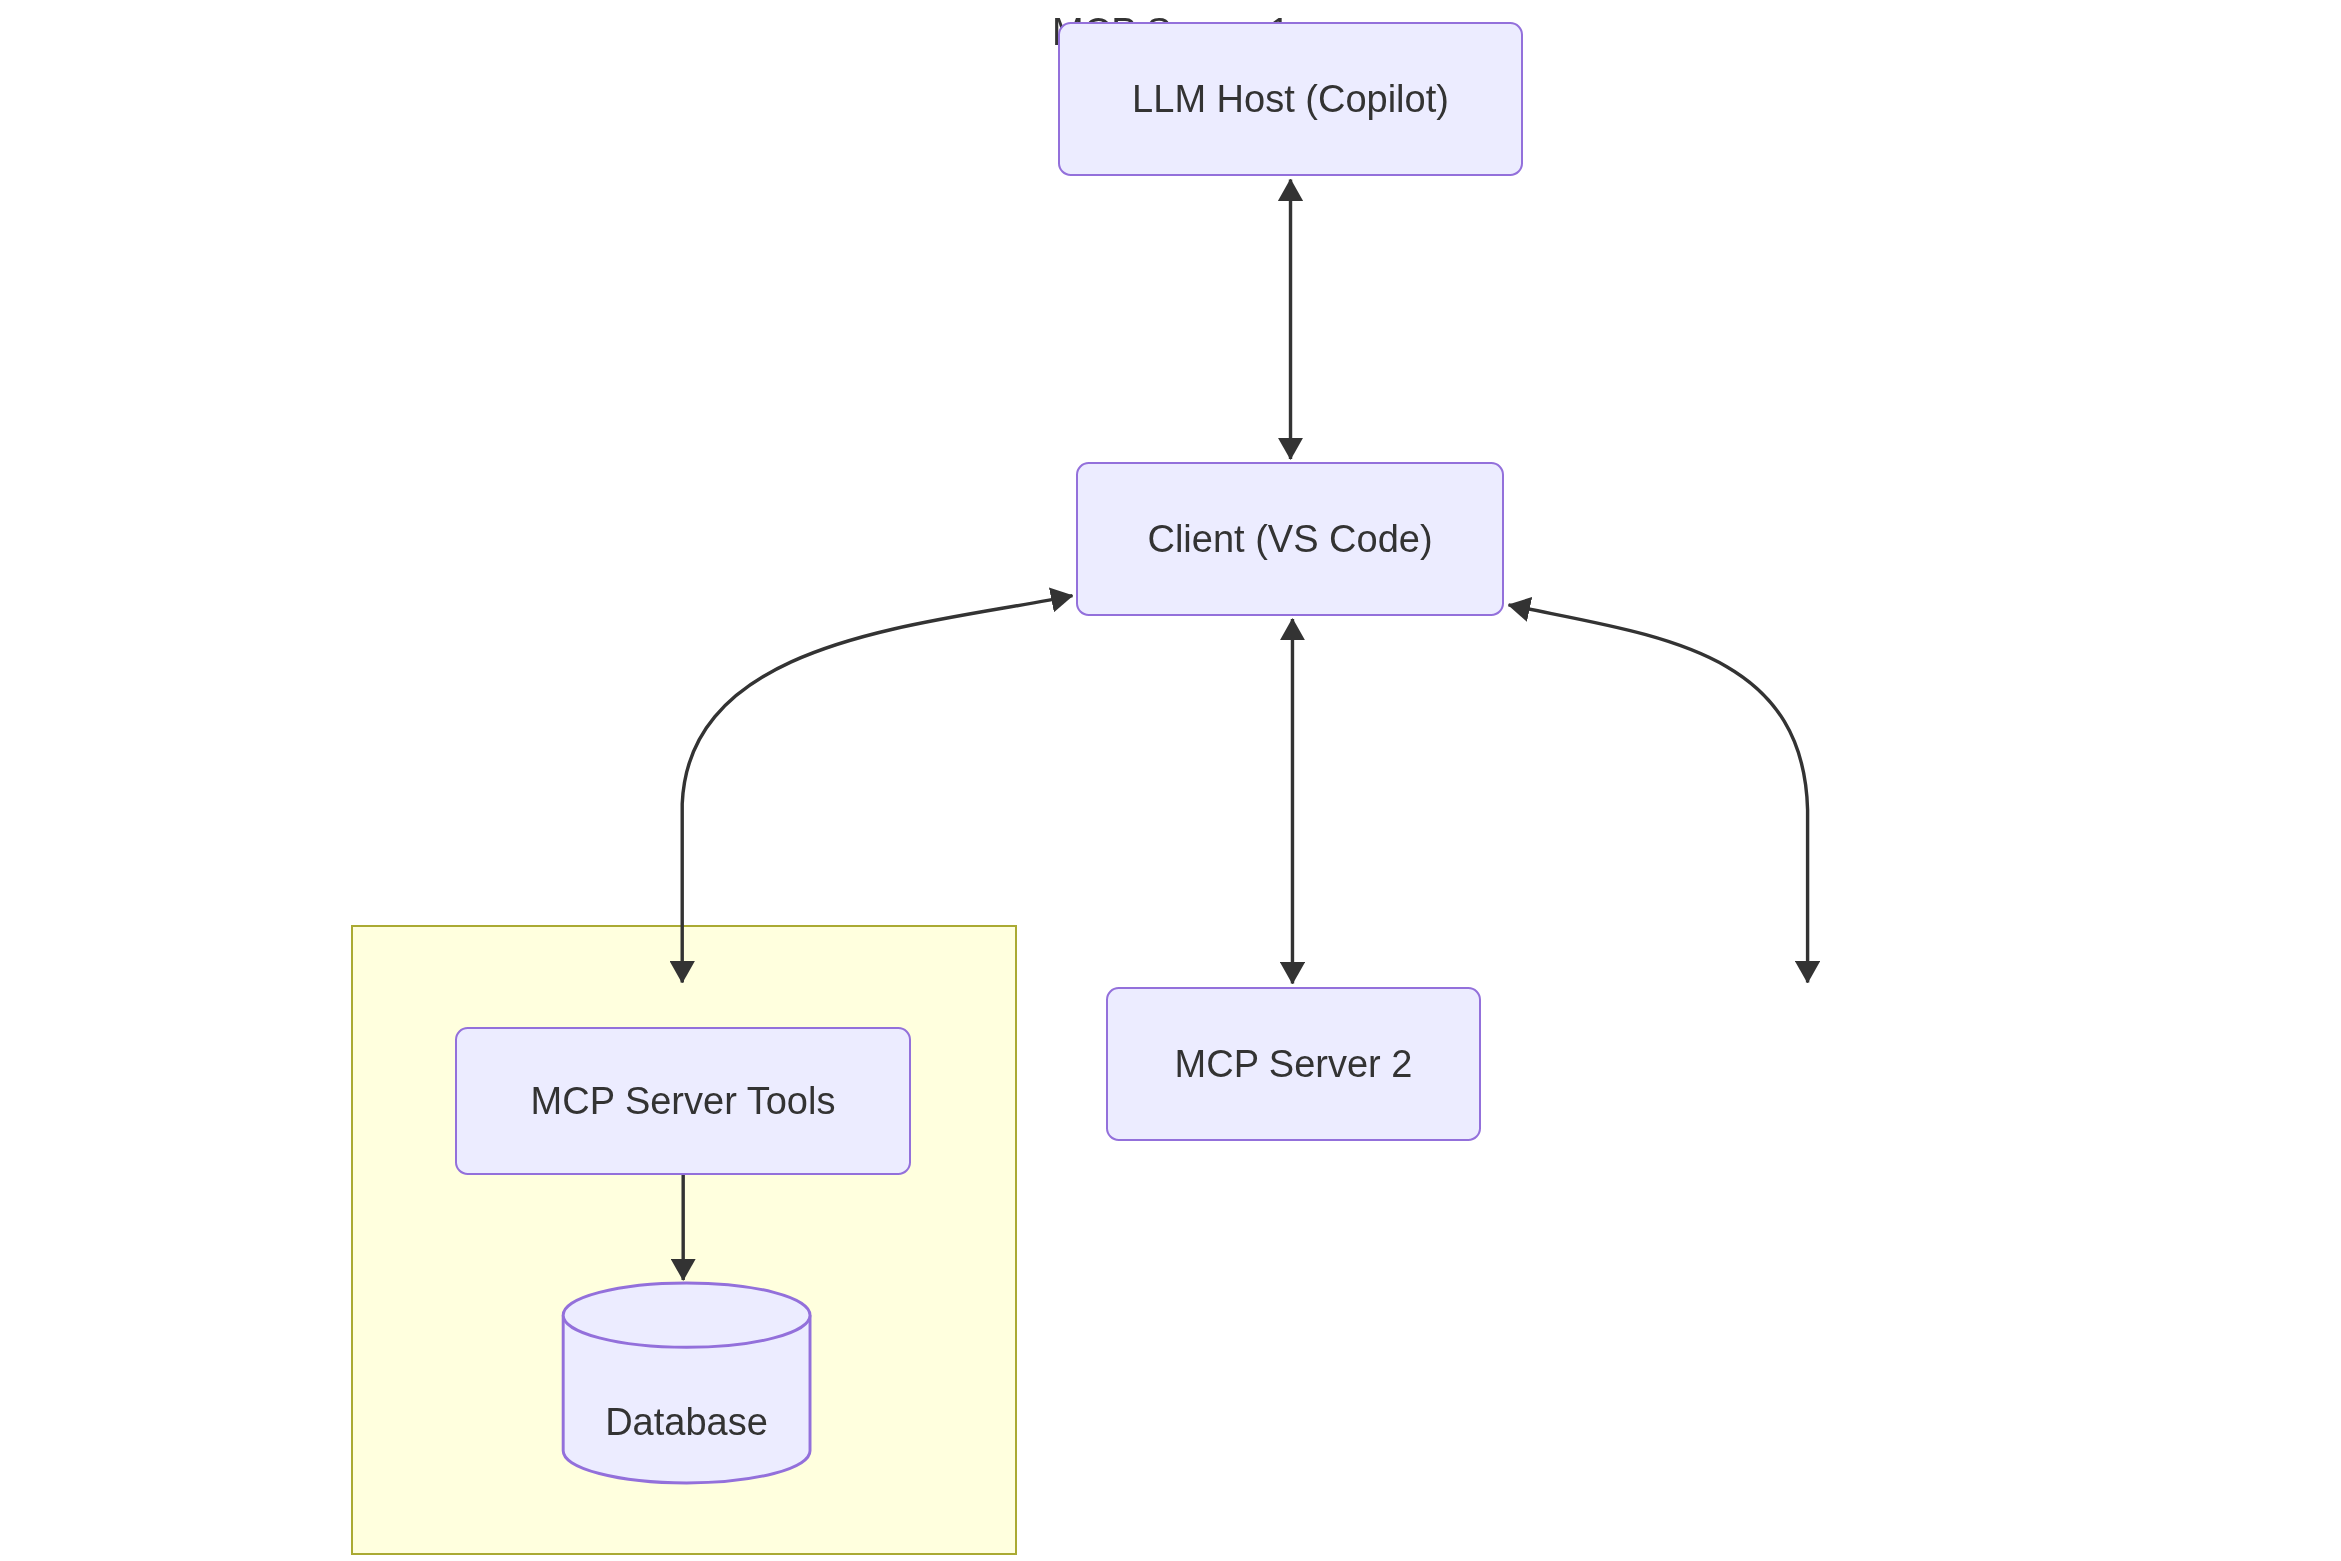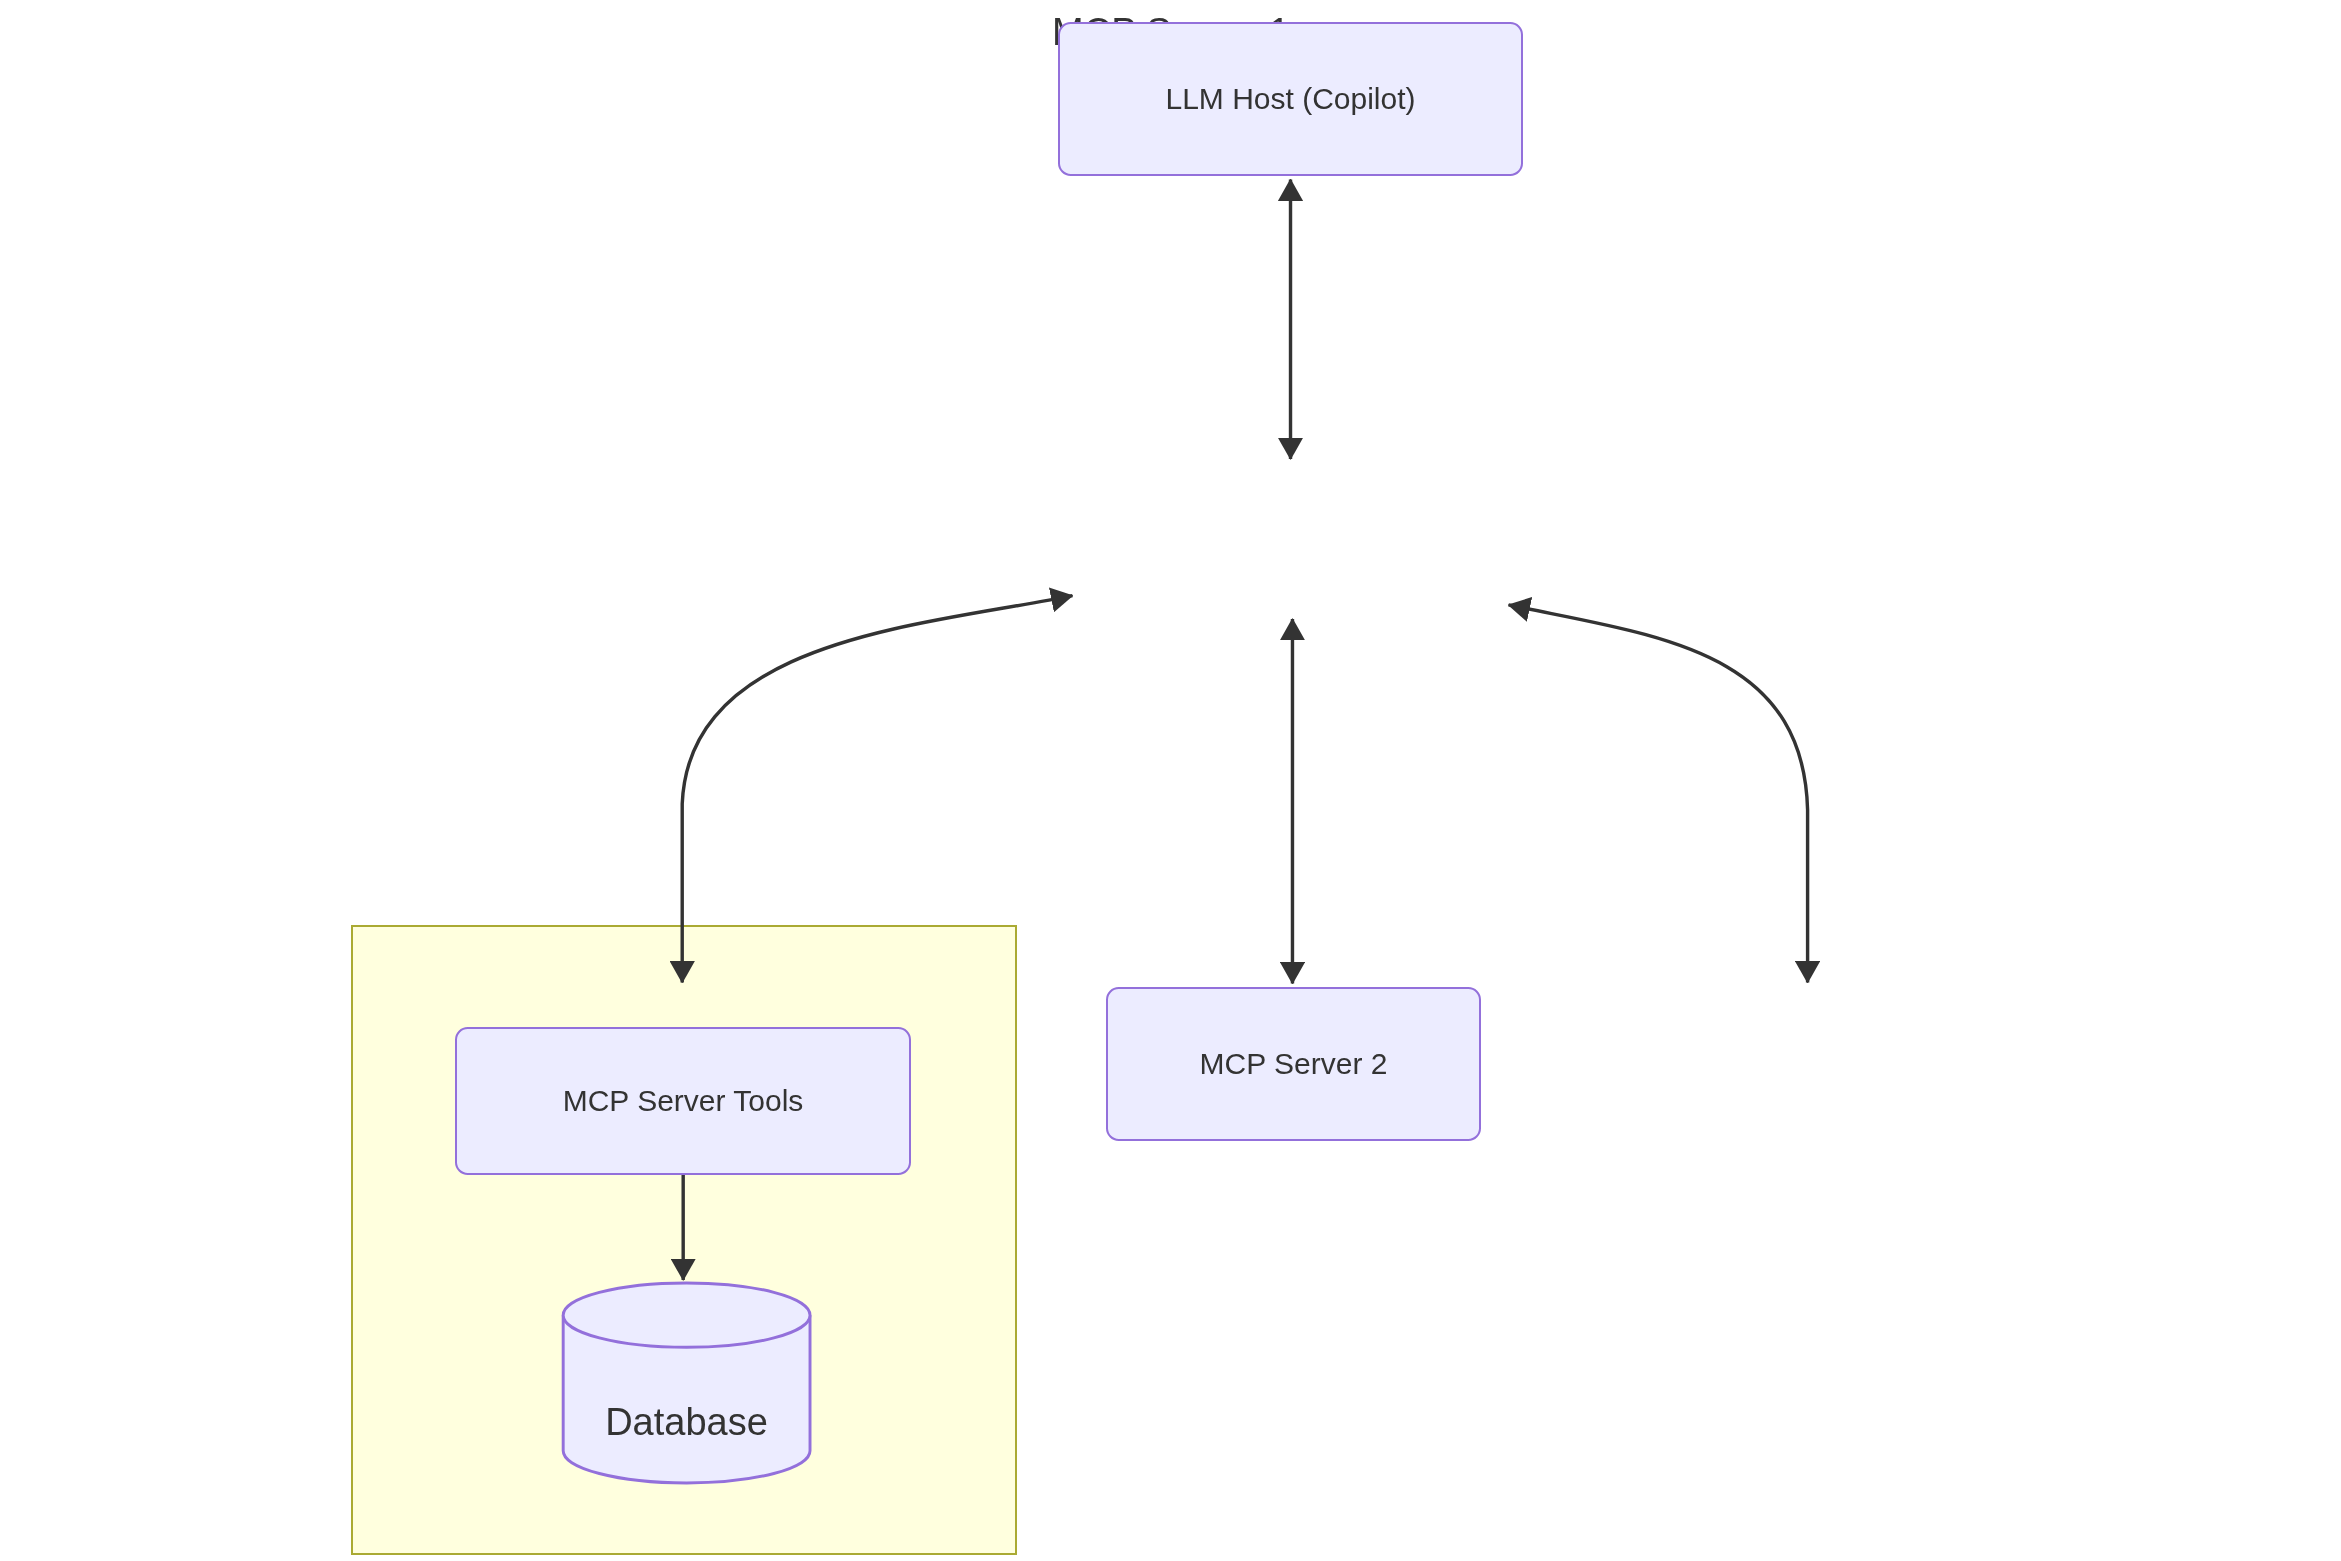--- a/index.html
+++ b/index.html
@@ -42,21 +42,21 @@
   .node {
     position: absolute;
     background: #ECECFF;
     border: 2.9px solid #9370DB;
     border-radius: 12.7px;
     box-sizing: border-box;
     display: flex;
     align-items: center;
     justify-content: center;
     color: #333333;
-    font-size: 30px;
+    font-size: 38px;
     text-align: center;
     z-index: 3;
   }
   #n-llm    { left: 1058px; top: 22px;   width: 465px; height: 154px; }
   #n-client { left: 1076px; top: 462px;  width: 428px; height: 154px; }
   #n-tools  { left: 455px;  top: 987px; width: 456px; height: 148px; margin-top: 40px; }
   #n-s2     { left: 1106px; top: 987px; width: 375px; height: 154px; }
   #n-s3     { left: 1620px; top: 987px; width: 376px; height: 154px; }
   .cyl-label {
     position: absolute;
@@ -101,20 +101,23 @@
 
     <path d="M3092,1240 C3388,1303 3696,1328 3705,1660 L3705,2014" fill="none" stroke="#333333" stroke-width="7" marker-start="url(#ah-s)" marker-end="url(#ah-e)"></path>
 
     <path d="M1400,2344 L1400,2624" fill="none" stroke="#333333" stroke-width="7" marker-start="url(#ah-s)" marker-end="url(#ah-e)"></path>
   </svg>
 
   <div class="node" id="n-llm">
     <span>LLM Host (Copilot)</span>
   </div>
 
+  <div class="node" id="n-client">
+    <span>Client (VS Code)</span>
+  </div>
 
   <div class="node" id="n-tools">
     <span>MCP Server Tools</span>
   </div>
 
   <div class="node" id="n-s2">
     <span>MCP Server 2</span>
   </div>
 
 

